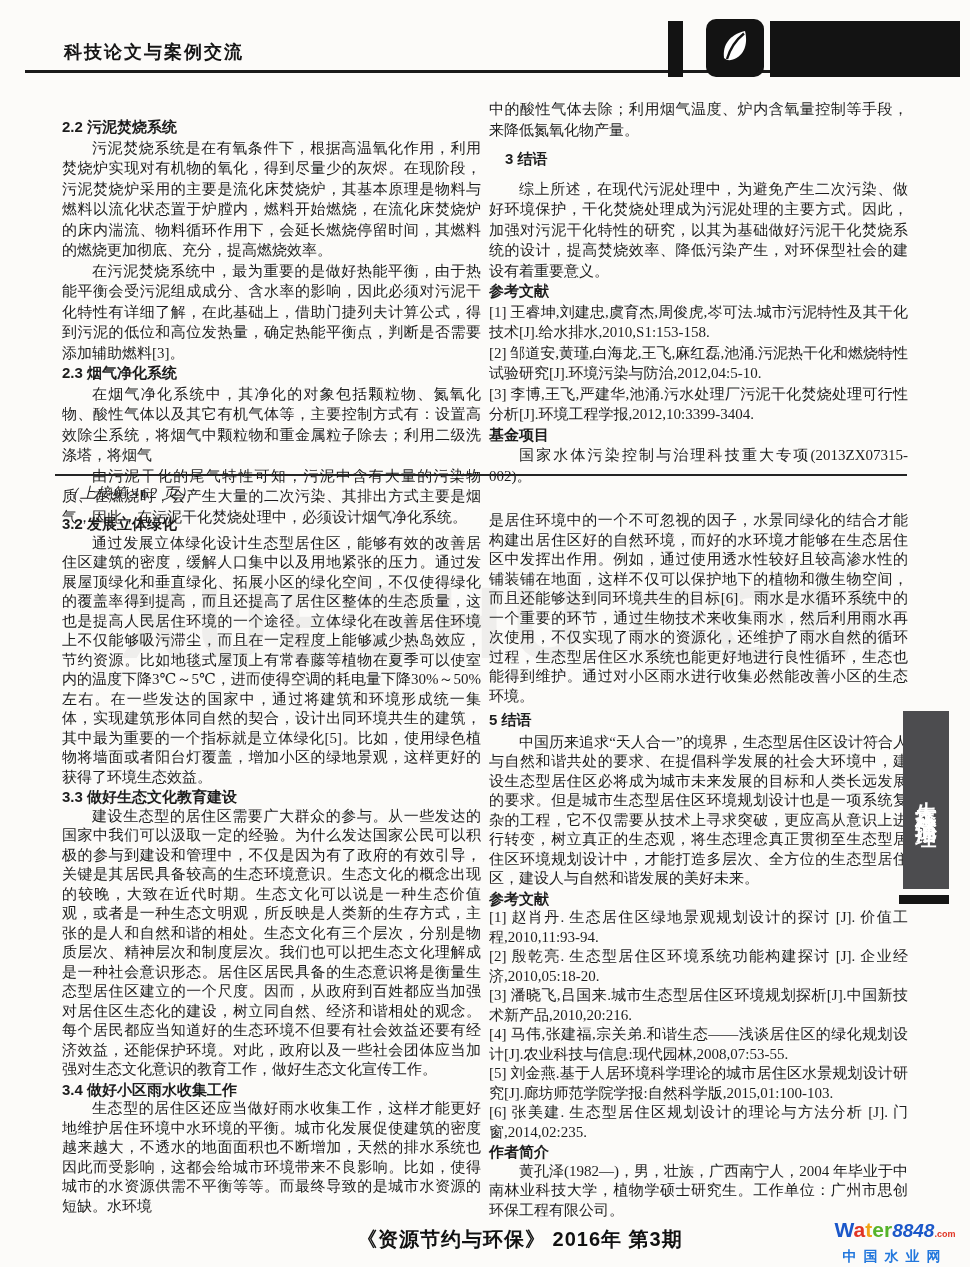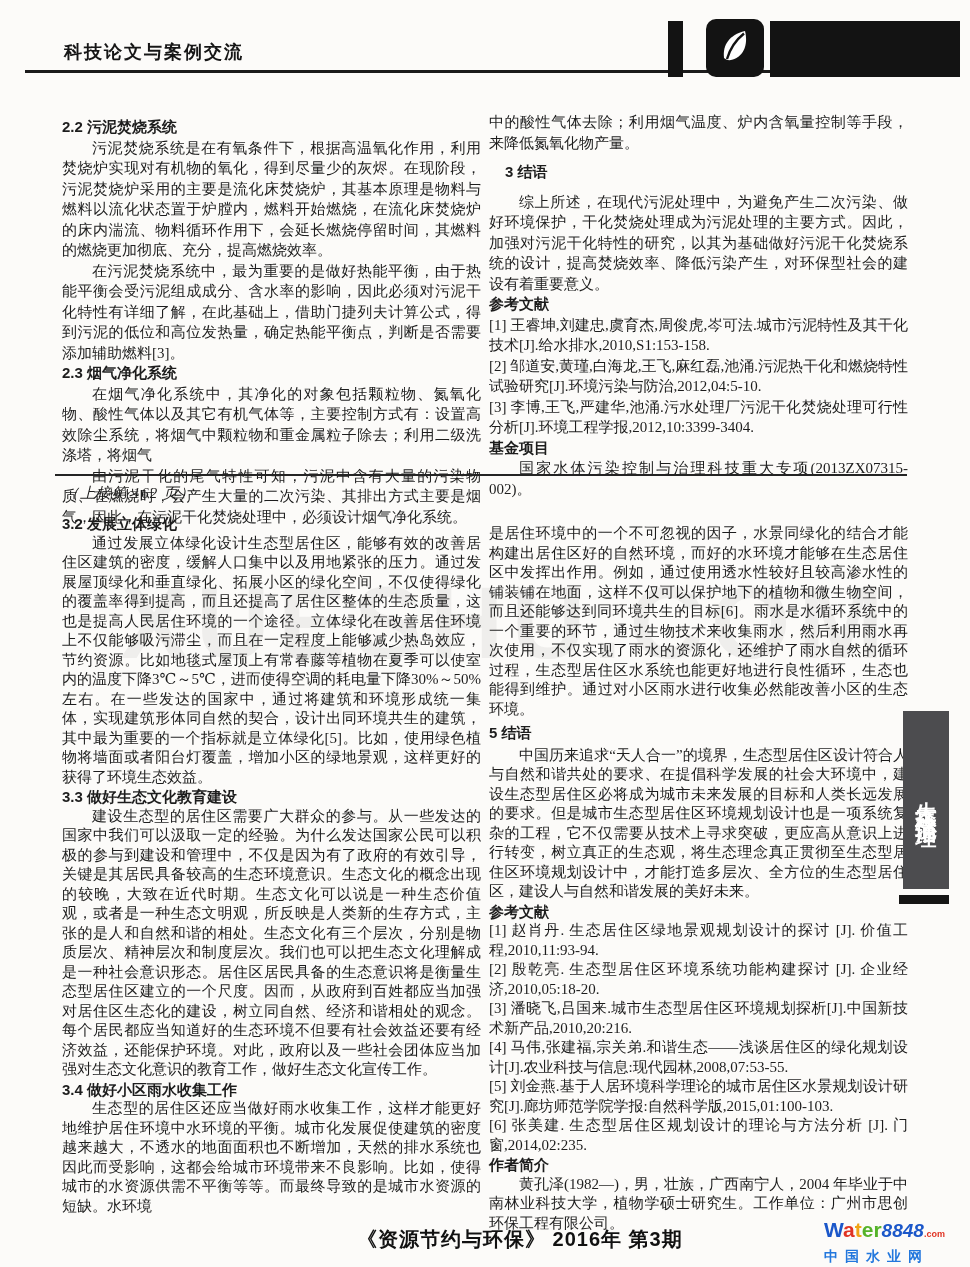--- a/index.html
+++ b/index.html
@@ -21,21 +21,21 @@
     position:absolute; left:706px; top:19px; width:58px; height:58px;
     background:#131313; border-radius:10px;
     display:flex; align-items:center; justify-content:center;
   }
   .header-bar{ position:absolute; left:770px; top:21px; width:190px; height:56px; background:#131313; }
   
   .col{ position:absolute; width:419px; text-align:justify; }
   .s1{ font-size:15px; line-height:20.5px; }
   .s2{ font-size:15px; line-height:19.5px; }
   .col p{ margin:0; text-indent:2em; }
-  .col p.cont{ text-indent:0;margin-top:13px; }
+  .col p.cont{ text-indent:0; }
   .col p.ref{ text-indent:0; }
   .h{
     font-weight:bold; text-indent:0; margin:0;
     font-family:"Liberation Sans","DejaVu Sans",sans-serif;
   }
   .h-sp{ margin:9px 16px; }
   .h-sp2{ margin:4px 0 3px 0; }
   .section-divider{ position:absolute; left:55px; top:474px; width:852px; height:2px; background:#242424; }
   .continued{ position:absolute; left:64px; top:484px; font-size:15px; font-style:italic; letter-spacing:1px; }
   
@@ -55,21 +55,21 @@
     font-size:21px; font-weight:bold; letter-spacing:5px;
   }
   .side-tab-bottom{ position:absolute; left:899px; top:895px; width:50px; height:9px; background:#161616; }
   
   .footer-line{
     position:absolute; left:357px; top:1226px;
     font-family:"Liberation Sans","DejaVu Sans",sans-serif;
     font-size:20px; font-weight:bold; letter-spacing:1px; color:#111;
   }
   .logo{
-    position:absolute; left:824px; top:1219px; width:142px; text-align:left;
+    position:absolute; left:824px; top:1219px; width:142px; text-align:center;
     font-family:"Liberation Sans","DejaVu Sans",sans-serif; line-height:21px;
   }
   .logo-top{ font-size:21px; font-weight:bold; white-space:nowrap; }
   .logo-num{ font-style:italic; font-size:19px; }
   .logo-com{ font-size:9px; }
   .logo-sub{ font-size:14px; font-weight:bold; letter-spacing:7px; margin-top:1px; white-space:nowrap; }
 </style>
 </head>
 <body>
 

